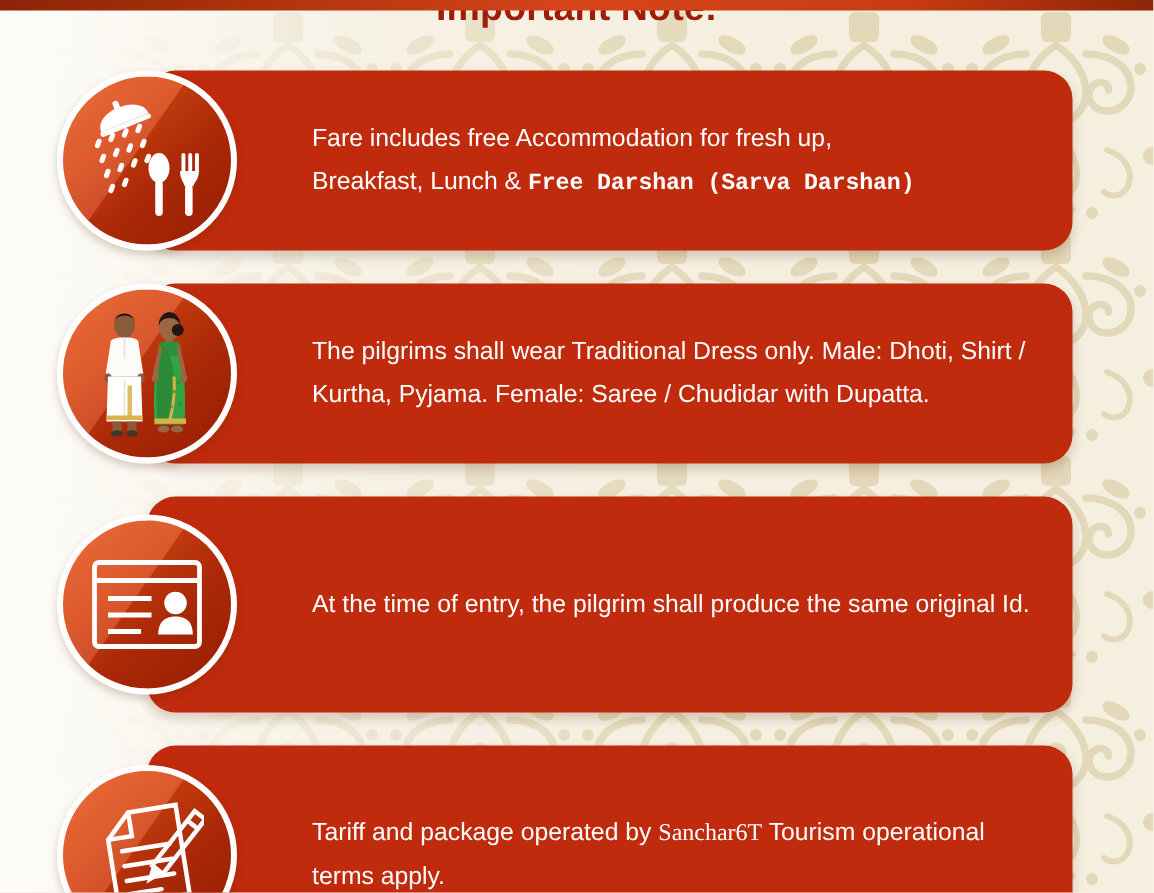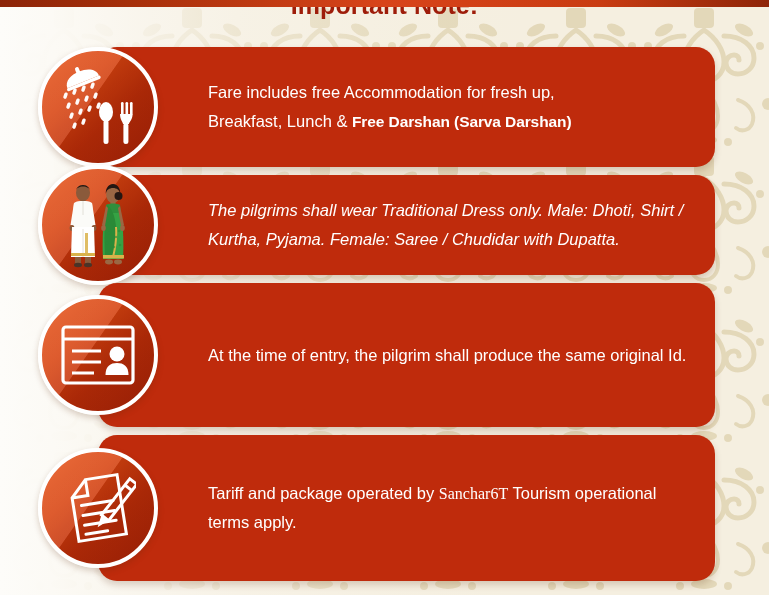--- a/index.html
+++ b/index.html
@@ -71,31 +71,31 @@
   #cards {
     position: absolute;
     top: 47px;
     left: 0;
     width: 769px;
     z-index: 15;
   }
 
   .note-card {
     position: relative;
-    margin: 0 0 8px 98px;
+    margin: 0 0 22px 98px;
     width: 617px;
     background: #bf2b0c;
     border-radius: 19px;
     box-shadow: 0 4px 7px rgba(90, 40, 10, .20);
     display: flex;
     align-items: center;
   }
 
   .note-card.h1 { height: 120px; }
-  .note-card.h2 { height: 100px; font-style: italic; }
+  .note-card.h2 { height: 120px; }
   .note-card.h3 { height: 144px; }
   .note-card.h4 { height: 146px; }
 
   
   .icon-badge {
     position: absolute;
     left: -60px;
     top: 50%;
     transform: translateY(-50%);
     width: 120px;
@@ -127,21 +127,21 @@
   .card-text {
     margin-left: 110px;
     margin-right: 18px;
     color: #ffffff;
     font-size: 16.5px;
     line-height: 29px;
     font-family: "Liberation Sans", sans-serif;
     font-weight: 400;
   }
   .em-condensed {
-    font-family: Liberation Sans, sans-serif;
+    font-family: Liberation Mono, monospace;
     font-weight: 700;
     font-size: 15.5px;
     letter-spacing: -.1px;
   }
   .em-serif {
     font-family: "Liberation Serif", "DejaVu Serif", serif;
     font-weight: 400;
     font-size: 16px;
   }
 

